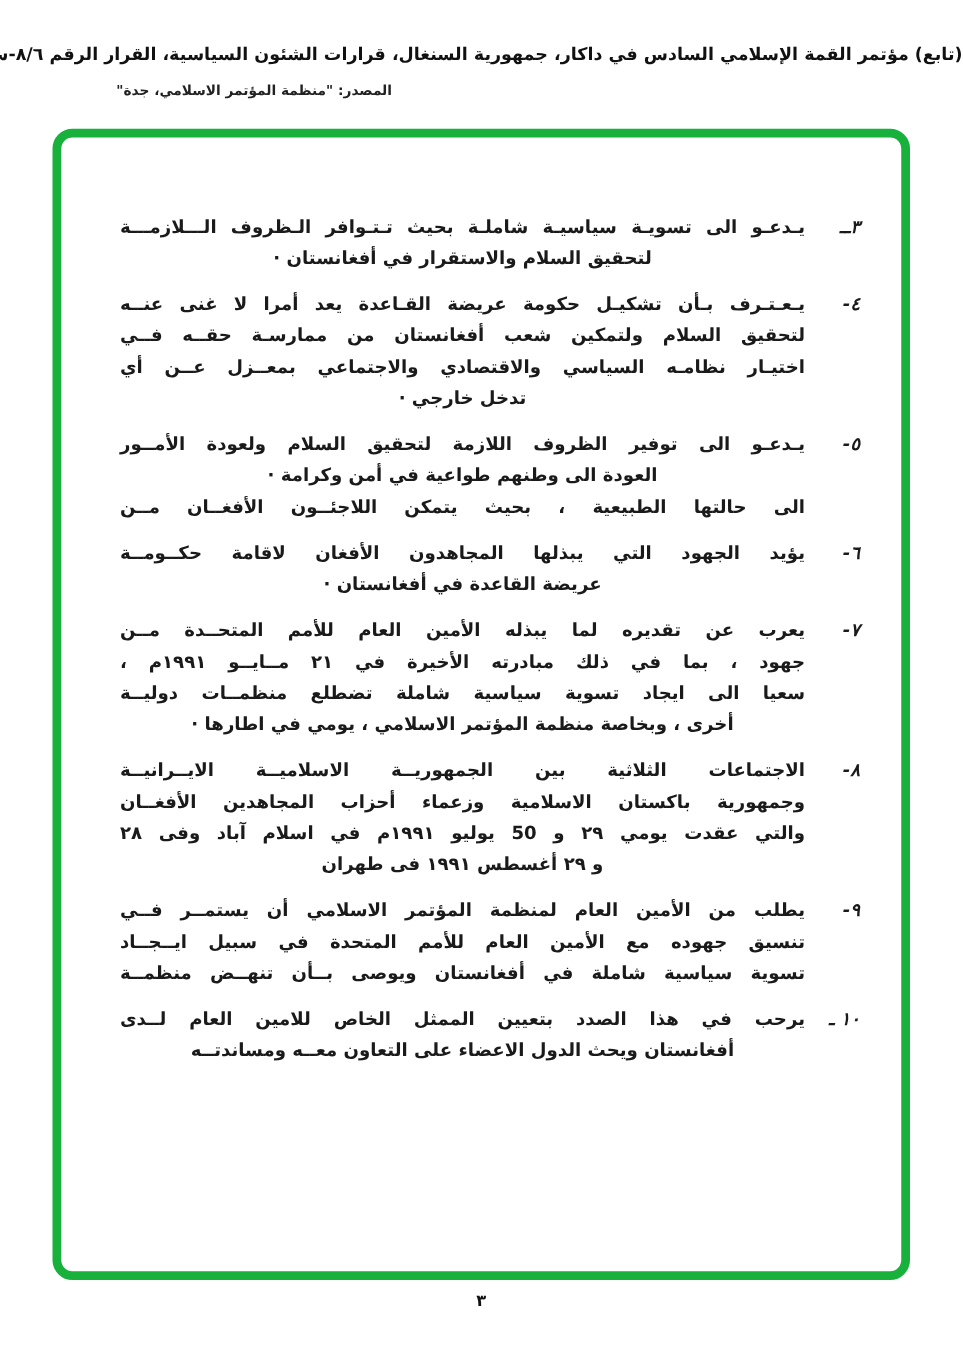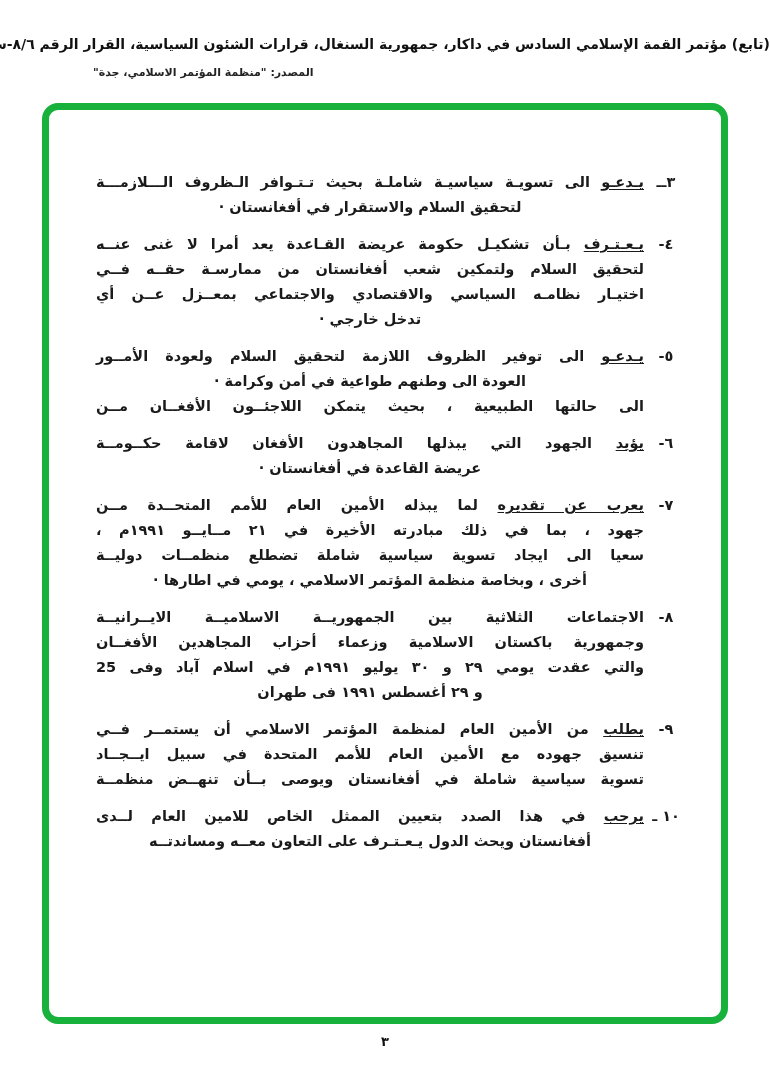--- a/index.html
+++ b/index.html
@@ -31,25 +31,25 @@
     border-radius:16px;
     background:transparent;
   }
   .items {
     position:absolute; top:170px; right:82px; width:606px;
     direction:rtl;
     font-size:14.5px; font-weight:bold; line-height:25px;
     color:#1a1a1a;
   }
   .item { display:flex; margin-bottom:12px; }
-  .num  { flex:0 0 44px; width:44px; text-align:center; white-space:nowrap; }
+  .num  { flex:0 0 44px; width:44px; text-align:right; white-space:nowrap;font-style:italic; }
   .txt  { flex:0 0 548px; width:548px; }
   .line { text-align:justify; text-align-last:justify; }
   .line.last { text-align-last:center; }
-  .lead { text-decoration:underline; text-underline-offset:2px; }
+  .lead { text-underline-offset:2px; }
   .footer {
     position:absolute; top:1034px; left:0; right:0;
     text-align:center; font-size:13px; font-weight:bold; color:#111;
   }
 </style>
 </head>
 <body>
 
 <div class="page">
   <div class="h1">(تابع) مؤتمر القمة الإسلامي السادس في داكار، جمهورية السنغال، قرارات الشئون السياسية، القرار الرقم ٨/٦-س (ق أ)</div>
@@ -94,34 +94,34 @@
           <div class="line">جهود ، بما في ذلك مبادرته الأخيرة في ٢١ مــايــو ١٩٩١م ،</div>
           <div class="line">سعيا الى ايجاد تسوية سياسية شاملة تضطلع منظمــات دوليــة</div>
           <div class="line last">أخرى ، وبخاصة منظمة المؤتمر الاسلامي ، يومي في اطارها ·</div>
         </div>
       </div>
       <div class="item">
         <div class="num">٨-</div>
         <div class="txt">
           <div class="line">الاجتماعات الثلاثية بين الجمهوريــة الاسلاميــة الايــرانيــة</div>
           <div class="line">وجمهورية باكستان الاسلامية وزعماء أحزاب المجاهدين الأفغــان</div>
-          <div class="line">والتي عقدت يومي ٢٩ و ٣٠ يوليو ١٩٩١م في اسلام آباد وفى 25</div>
+          <div class="line">والتي عقدت يومي ٢٩ و 50 يوليو ١٩٩١م في اسلام آباد وفى ٢٨</div>
           <div class="line last">و ٢٩ أغسطس ١٩٩١ فى طهران</div>
         </div>
       </div>
       <div class="item">
         <div class="num">٩-</div>
         <div class="txt">
           <div class="line"><span class="lead">يطلب</span> من الأمين العام لمنظمة المؤتمر الاسلامي أن يستمــر فــي</div>
           <div class="line">تنسيق جهوده مع الأمين العام للأمم المتحدة في سبيل ايــجــاد</div>
           <div class="line">تسوية سياسية شاملة في أفغانستان ويوصى بــأن تنهــض منظمــة</div>
         </div>
       </div>
       <div class="item">
         <div class="num">١٠ ـ</div>
         <div class="txt">
           <div class="line"><span class="lead">يرحب</span> في هذا الصدد بتعيين الممثل الخاص للامين العام لــدى</div>
-          <div class="line last">أفغانستان ويحث الدول يـعـتـرف على التعاون معــه ومساندتــه</div>
+          <div class="line last">أفغانستان ويحث الدول الاعضاء على التعاون معــه ومساندتــه</div>
         </div>
       </div>
     </div>
   <div class="footer">٣</div>
 </div>
 
 </body></html>

